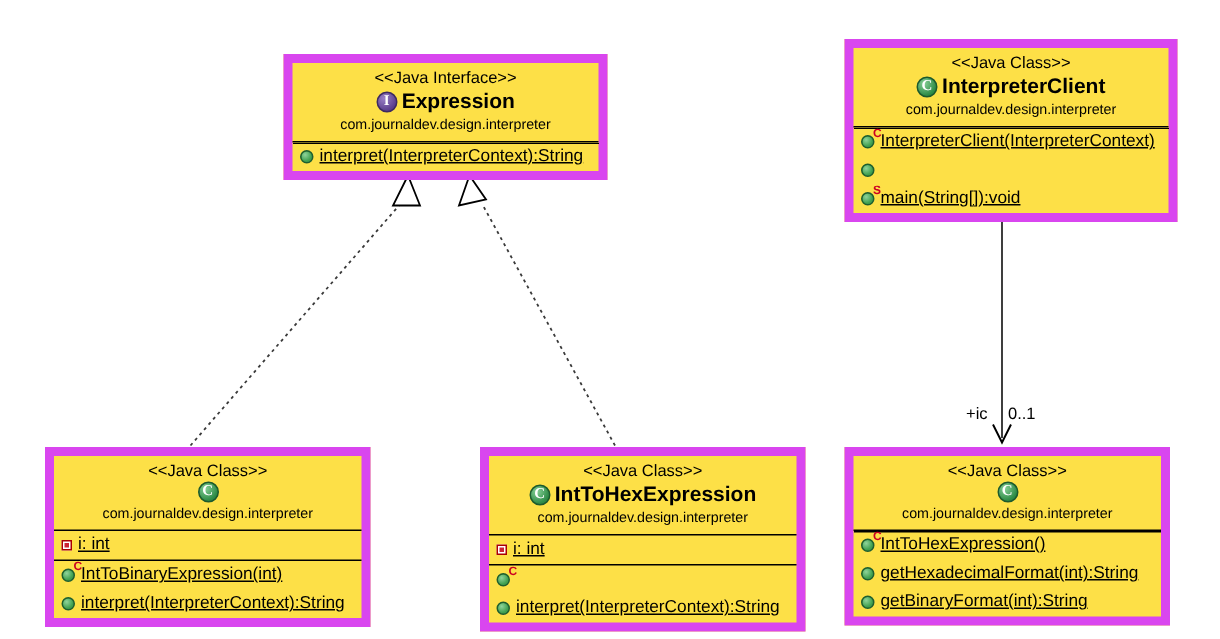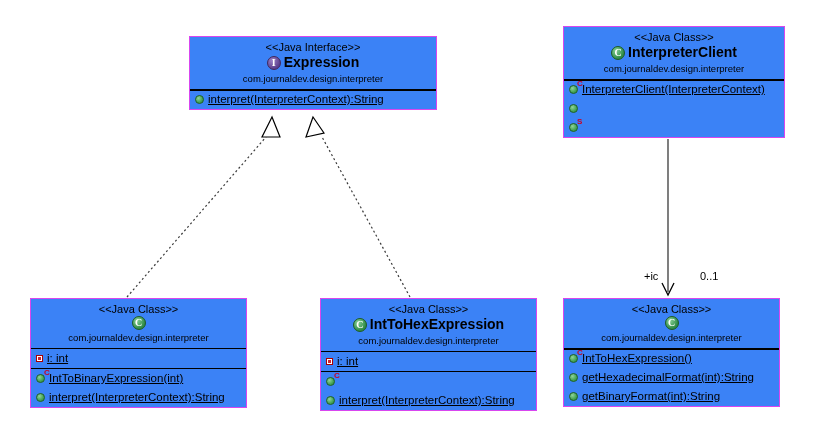--- a/index.html
+++ b/index.html
@@ -25,22 +25,22 @@
     position: absolute;
     left: 0; top: 0;
     width: 813px;
     height: 426px;
     pointer-events: none;
   }
 
   
   .uml-box {
     position: absolute;
-    background: #3b82f6;
-    border: 1px solid #d946ef;
+    background: #fde047;
+    border: 6px solid #d946ef;
     box-sizing: border-box;
     z-index: 5;
   }
   .compartment {
     box-sizing: border-box;
     padding: 0;
   }
   .comp-sep {
     border-top: 1px solid #000000;
   }
@@ -168,21 +168,21 @@
 
   
   .assoc-label {
     position: absolute;
     font-size: 11px;
     color: #000;
     white-space: nowrap;
     z-index: 6;
   }
   .assoc-role { left: 644px; top: 270px; }
-  .assoc-mult { left: 672px; top: 270px; margin-left: 28px; }
+  .assoc-mult { left: 672px; top: 270px; }
 </style>
 </head>
 <body>
 
 <div id="canvas">
 
   <svg class="edges" viewBox="0 0 813 426" width="813" height="426">
 
     <g>
       <line x1="127" y1="297" x2="266" y2="137" stroke="#3a3a3a" stroke-width="1.2" stroke-dasharray="2,2.6"></line>
@@ -196,21 +196,21 @@
 
     <g>
       <line x1="668" y1="139" x2="668" y2="292" stroke="#3a3a3a" stroke-width="1.3"></line>
       <polyline points="662,283 668,295 674,283" fill="none" stroke="#000000" stroke-width="1.3"></polyline>
     </g>
   </svg>
 
   <span class="assoc-label assoc-role">+ic</span>
   <span class="assoc-label assoc-mult">0..1</span>
 
-  <div class="uml-box" style="left:189px; top:36px; width:248px;">
+  <div class="uml-box" style="left:189px; top:36px; width:216px;">
     <div class="compartment header">
       <div class="stereotype">&lt;&lt;Java Interface&gt;&gt;</div>
       <div class="class-name-row">
         <span class="ico ico-interface">I</span>
         <span class="class-name">Expression</span>
       </div>
       <div class="package">com.journaldev.design.interpreter</div>
     </div>
     <div class="compartment comp-sep-double">
       <div class="member">
@@ -236,20 +236,21 @@
         </span>
         <span class="member-label">InterpreterClient(InterpreterContext)</span>
       </div>
       <div class="member">
         <span class="ico ico-method"></span>
       </div>
       <div class="member">
         <span class="ico ico-method">
           <span class="ico-method-sup">S</span>
         </span>
+        <span class="member-label">main(String[]):void</span>
       </div>
     </div>
   </div>
 
   <div class="uml-box" style="left:30px; top:298px; width:217px;">
     <div class="compartment header">
       <div class="stereotype">&lt;&lt;Java Class&gt;&gt;</div>
       <div class="class-name-row">
         <span class="ico ico-class">C</span>
       </div>

